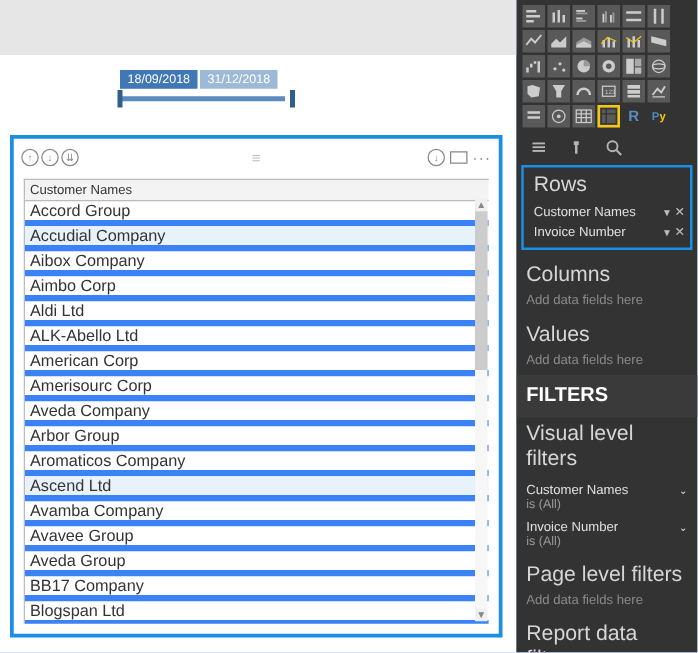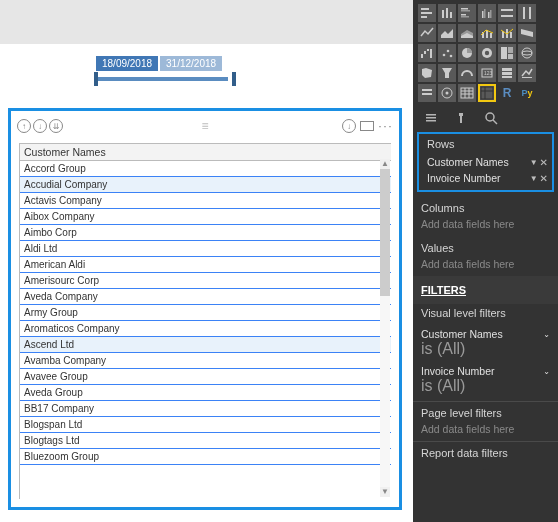--- a/index.html
+++ b/index.html
@@ -19,50 +19,50 @@
   .visual-frame { position: absolute; top: 108px; left: 8px; width: 394px; height: 402px; border: 3px solid #1a8fe3; background: #fff; padding: 6px 6px 6px 6px; }
   .visual-toolbar { display: flex; height: 18px; align-items: center; font-size: 12px; color: #7a7a7a; }
   .vt-left { display: flex; gap: 2px; }
   .vt-spacer { flex: 1; }
   .vt-center { position: absolute; left: 50%; transform: translateX(-50%); opacity: .5; }
   .vt-right { display: flex; gap: 4px; align-items: center; }
   .icon-circ { width: 14px; height: 14px; border: 1px solid #888; border-radius: 50%; display: flex; align-items: center; justify-content: center; font-size: 8px; color: #888; }
   .table-wrap { position: absolute; top: 32px; left: 8px; right: 8px; bottom: 8px; overflow: hidden; border-left: 1px solid #bbb; border-top: 1px solid #bbb; }
   .table-header { background: #f3f3f3; border-bottom: 1px solid #bbb; padding: 2px 4px; font-size: 10.5px; color: #333; }
   .table-body { width: 100%; }
-  .table-row { border-bottom: 1px solid #3b82f6; padding: 1px 4px; font-size: 10px; color: #333; white-space: nowrap; line-height: 13px; }
+  .table-row { border-bottom: 5px solid #3b82f6; padding: 1px 4px; font-size: 13px; color: #333; white-space: nowrap; line-height: 13px; }
   .table-row.hl { background: #e8f2fb; }
   .scrollbar { position: absolute; top: 48px; right: 9px; bottom: 10px; width: 10px; }
   .scroll-arrow { width: 10px; height: 10px; background: #f0f0f0; color: #888; font-size: 8px; text-align: center; line-height: 10px; }
   .scroll-track { position: absolute; top: 10px; bottom: 10px; left: 0; right: 0; background: #f7f7f7; }
   .scroll-thumb { position: absolute; top: 0; left: 0; right: 0; height: 40%; background: #ccc; }
 
   .side-pane { width: 145px; height: 100%; background: #333333; color: #d6d6d6; font-size: 10.5px; display: flex; flex-direction: column; }
   .viz-palette { padding: 4px 4px 6px 4px; display: flex; flex-direction: column; gap: 2px; }
   .viz-row { display: flex; gap: 2px; justify-content: flex-start; padding-left: 1px; }
   .viz-chip { width: 18px; height: 18px; background: #595959; display: flex; align-items: center; justify-content: center; color: #d0d0d0; }
   .viz-chip.selected { border: 2px solid #f2c811; width: 18px; height: 18px; }
   .viz-chip svg { width: 14px; height: 14px; }
   .viz-chip.r { background: transparent; color: #5a8cc0; font-weight: bold; font-size: 12px; }
   .viz-chip.py { background: transparent; font-size: 9px; font-weight: bold; }
   .wells-row { display: flex; gap: 14px; padding: 2px 0 6px 10px; }
   .well-icon { width: 16px; height: 16px; opacity: .85; display:flex; align-items:center; justify-content:center; }
   .section { padding: 6px 8px; color: #d6d6d6; }
-  .section-title { font-size: 11px; margin-bottom: 2px; color: #d6d6d6; }
-  .section-title.bold { font-weight: 600; color: #fff; font-size: 11px; padding-top:2px;text-decoration:underline; }
+  .section-title { font-size: 17px; margin-bottom: 2px; color: #d6d6d6; }
+  .section-title.bold { font-weight: 600; color: #fff; font-size: 16px; padding-top:2px; }
   .field-well { border: 2px solid #1a8fe3; padding: 4px 4px 4px 8px; margin: 0 4px 4px 4px; }
   .field-well .section-title { margin-bottom: 4px; }
   .field-pill { display: flex; align-items: center; justify-content: space-between; padding: 2px 0px 2px 0; font-size: 10.5px; color: #e0e0e0; }
   .pill-ctrls { display: flex; gap: 2px; align-items: center; opacity: .8; }
   .chev { font-size: 8px; }
   .x { font-size: 10px; }
   .placeholder { color: #8a8a8a; font-size: 10.5px; padding-top: 2px; }
   .filter-group { padding: 3px 8px 4px 8px; }
   .filter-item { display: flex; align-items: center; justify-content: space-between; font-size: 10.5px; color: #e0e0e0; }
-  .filter-sub { color: #9a9a9a; font-size: 16px; margin-top: 0; }
+  .filter-sub { color: #9a9a9a; font-size: 10px; margin-top: 0; }
   .divider { height: 1px; background: #4a4a4a; margin: 2px 0; }
 </style>
 </head>
 <body>
 <div class="page">
 
   <div class="canvas-area">
     <div class="canvas-header"></div>
 
     <div class="slicer-wrap">
@@ -90,28 +90,28 @@
           <span style="border:1px solid #888; width:14px; height:10px; display:inline-block;"></span>
           <span style="letter-spacing:1px;">···</span>
         </div>
       </div>
 
       <div class="table-wrap">
         <div class="table-header">Customer Names</div>
         <div class="table-body" id="table-body">
             <div class="table-row">Accord Group</div>
             <div class="table-row hl">Accudial Company</div>
-            <div class="table-row">Actavis Company</div>
             <div class="table-row">Aibox Company</div>
             <div class="table-row">Aimbo Corp</div>
             <div class="table-row">Aldi Ltd</div>
-            <div class="table-row">American Aldi</div>
+            <div class="table-row">ALK-Abello Ltd</div>
+            <div class="table-row">American Corp</div>
             <div class="table-row">Amerisourc Corp</div>
             <div class="table-row">Aveda Company</div>
-            <div class="table-row">Army Group</div>
+            <div class="table-row">Arbor Group</div>
             <div class="table-row">Aromaticos Company</div>
             <div class="table-row hl">Ascend Ltd</div>
             <div class="table-row">Avamba Company</div>
             <div class="table-row">Avavee Group</div>
             <div class="table-row">Aveda Group</div>
             <div class="table-row">BB17 Company</div>
             <div class="table-row">Blogspan Ltd</div>
             <div class="table-row">Blogtags Ltd</div>
             <div class="table-row">Bluezoom Group</div>
           </div>

